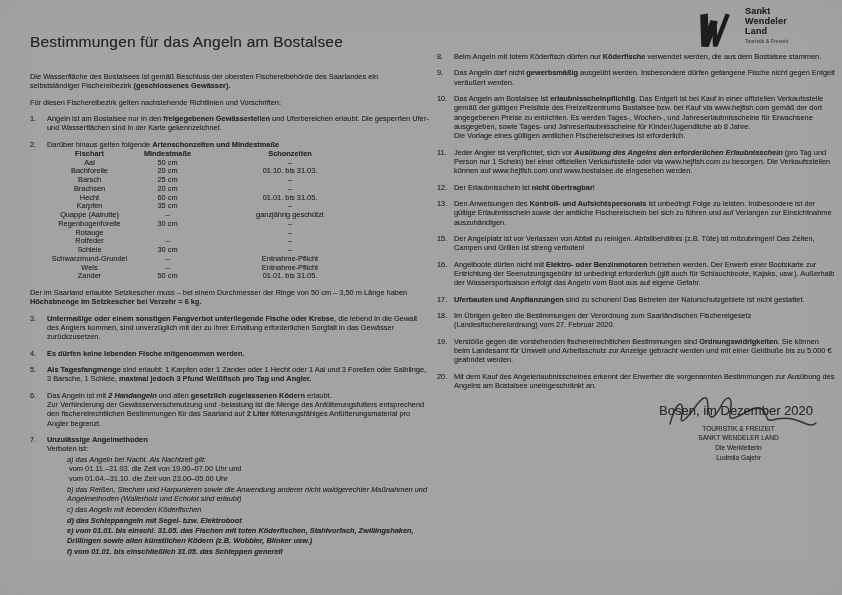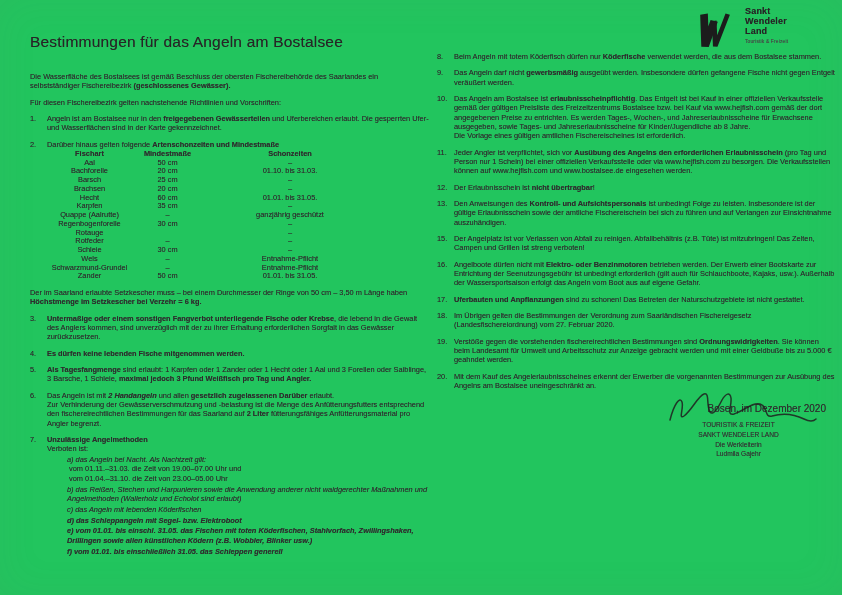--- a/index.html
+++ b/index.html
@@ -1,18 +1,18 @@
 <!DOCTYPE html>
 <html><head>
 <meta charset="utf-8">
 <style>
   html,body{margin:0;padding:0;background:#e8e8e6;}
   .page{
     position:relative;width:842px;height:595px;margin:0 auto;
-    background:#22c55e;
+    background:#a3a3a3;
     font-family:"Liberation Sans","DejaVu Sans",sans-serif;
     color:#2d2d2d;
     text-shadow:0 0 .55px rgba(55,55,55,.6);
     overflow:hidden;
     box-shadow:inset 0 0 40px rgba(120,120,115,.08);
   }
   .title{position:absolute;left:30px;top:33px;margin:0;font-size:15.5px;font-weight:400;letter-spacing:.2px;color:#262626;}
   .col{position:absolute;font-size:7.4px;line-height:1.26;}
   .col-left{left:30px;top:72px;width:399px;}
   .col-right{left:437px;top:52px;width:398px;}
@@ -21,21 +21,21 @@
   .num{flex:0 0 17px;width:17px;}
   .it{flex:1;min-width:0;}
   table.fish{border-collapse:collapse;table-layout:fixed;width:330px;margin:1px 0 0 0;font-size:7.4px;line-height:1.18;}
   table.fish th,table.fish td{padding:0;text-align:center;vertical-align:top;font-weight:400;}
   table.fish th{font-weight:700;}
   .bcell{font-weight:700;}
   .sub{margin:1.5px 0 0 0;font-style:italic;padding-left:20px;}
   .sub.bold{font-weight:700;}
   .times{margin-left:22px;font-style:normal;}
   .b{font-weight:700;}
-  .dateline{margin:13px 9px 0 0;text-align:right;font-size:10px;}
+  .dateline{margin:13px 22px 0 0;text-align:right;font-size:13px;}
   .sigwrap{position:relative;margin:4px 14px 0 auto;width:165px;text-align:center;font-size:6.6px;line-height:1.5;color:#333;}
   .sig-svg{position:absolute;left:4px;top:-34px;pointer-events:none;}
   .logo{position:absolute;left:693px;top:7px;display:flex;align-items:flex-start;}
   .logo-text{margin-left:8px;font-size:9px;line-height:1.1;font-weight:700;color:#242424;letter-spacing:.2px;}
   .logo-sub{font-size:4.8px;font-weight:400;color:#4a4a4a;margin-top:2px;letter-spacing:.2px;}
 </style>
 </head>
 <body>
 
 <div class="page">
@@ -133,26 +133,26 @@
                 <td>Rotfeder</td>
                 <td>–</td>
                 <td>–</td>
               </tr>
             <tr>
                 <td>Schleie</td>
                 <td>30 cm</td>
                 <td>–</td>
               </tr>
             <tr>
+                <td>Schwarzmund-Grundel</td>
+                <td>–</td>
+                <td class="bcell">Entnahme-Pflicht</td>
+              </tr>
+            <tr>
                 <td>Wels</td>
-                <td>–</td>
-                <td class="bcell">Entnahme-Pflicht</td>
-              </tr>
-            <tr>
-                <td>Schwarzmund-Grundel</td>
                 <td>–</td>
                 <td class="bcell">Entnahme-Pflicht</td>
               </tr>
             <tr>
                 <td>Zander</td>
                 <td>50 cm</td>
                 <td>01.01. bis 31.05.</td>
               </tr>
           </tbody>
         </table>
@@ -172,21 +172,21 @@
     </div>
 
     <div class="li">
       <span class="num">5.</span>
       <div class="it"><span style="font-weight: bold;">Als Tagesfangmenge</span><span> sind erlaubt: 1 Karpfen oder 1 Zander oder 1 Hecht oder 1 Aal und 3 Forellen oder Saiblinge, 3 Barsche, 1 Schleie, </span><span style="font-weight: bold;">maximal jedoch 3 Pfund Weißfisch pro Tag und Angler.</span></div>
     </div>
 
     <div class="li">
       <span class="num">6.</span>
       <div class="it">
-        <div><span>Das Angeln ist mit </span><span style="font-weight: bold; font-style: italic;">2 Handangeln</span><span> und allen </span><span style="font-weight: bold;">gesetzlich zugelassenen Darüber</span><span> erlaubt.</span></div>
+        <div><span>Das Angeln ist mit </span><span style="font-weight: bold; font-style: italic;">2 Handangeln</span><span> und allen </span><span style="font-weight: bold;">gesetzlich zugelassenen Ködern</span><span> erlaubt.</span></div>
         <div><span>Zur Verhinderung der Gewässerverschmutzung und -belastung ist die Menge des Anfütterungsfutters entsprechend den fischereirechtlichen Bestimmungen für das Saarland auf </span><span style="font-weight: bold;">2 Liter</span><span> fütterungsfähiges Anfütterungsmaterial pro Angler begrenzt.</span></div>
       </div>
     </div>
 
     <div class="li">
       <span class="num">7.</span>
       <div class="it">
         <div class="b">Unzulässige Angelmethoden</div>
         <div>Verboten ist:</div>
         <div class="sub">a) das Angeln bei Nacht. Als Nachtzeit gilt:</div>
@@ -212,21 +212,21 @@
     </div>
     <div class="li">
       <span class="num">10.</span>
       <div class="it">
         <div><span>Das Angeln am Bostalsee ist </span><span style="font-weight: bold;">erlaubnisscheinpflichtig</span><span>. Das Entgelt ist bei Kauf in einer offiziellen Verkaufsstelle gemäß der gültigen Preisliste des Freizeitzentrums Bostalsee bzw. bei Kauf via www.hejfish.com gemäß der dort angegebenen Preise zu entrichten. Es werden Tages-, Wochen-, und Jahreserlaubnisscheine für Erwachsene ausgegeben, sowie Tages- und Jahreserlaubnisscheine für Kinder/Jugendliche ab 8 Jahre.</span></div>
         <div>Die Vorlage eines gültigen amtlichen Fischereischeines ist erforderlich.</div>
       </div>
     </div>
     <div class="li">
       <span class="num">11.</span>
-      <div class="it"><span>Jeder Angler ist verpflichtet, sich vor </span><span style="font-weight: bold;">Ausübung des Angelns den erforderlichen Erlaubnisschein</span><span> (pro Tag und Person nur 1 Schein) bei einer offiziellen Verkaufsstelle oder via www.hejfish.com zu besorgen. Die Verkaufsstellen können auf www.hejfish.com und www.bostalsee.de eingesehen werden.</span></div>
+      <div class="it"><span>Jeder Angler ist verpflichtet, sich vor </span><span style="font-weight: bold; font-style: italic;">Ausübung des Angelns den erforderlichen Erlaubnisschein</span><span> (pro Tag und Person nur 1 Schein) bei einer offiziellen Verkaufsstelle oder via www.hejfish.com zu besorgen. Die Verkaufsstellen können auf www.hejfish.com und www.bostalsee.de eingesehen werden.</span></div>
     </div>
     <div class="li">
       <span class="num">12.</span>
       <div class="it"><span>Der Erlaubnisschein ist </span><span style="font-weight: bold;">nicht übertragbar</span><span>!</span></div>
     </div>
     <div class="li">
       <span class="num">13.</span>
       <div class="it"><span>Den Anweisungen des </span><span style="font-weight: bold;">Kontroll- und Aufsichtspersonals</span><span> ist unbedingt Folge zu leisten. Insbesondere ist der gültige Erlaubnisschein sowie der amtliche Fischereischein bei sich zu führen und auf Verlangen zur Einsichtnahme auszuhändigen.</span></div>
     </div>
     <div class="li">

